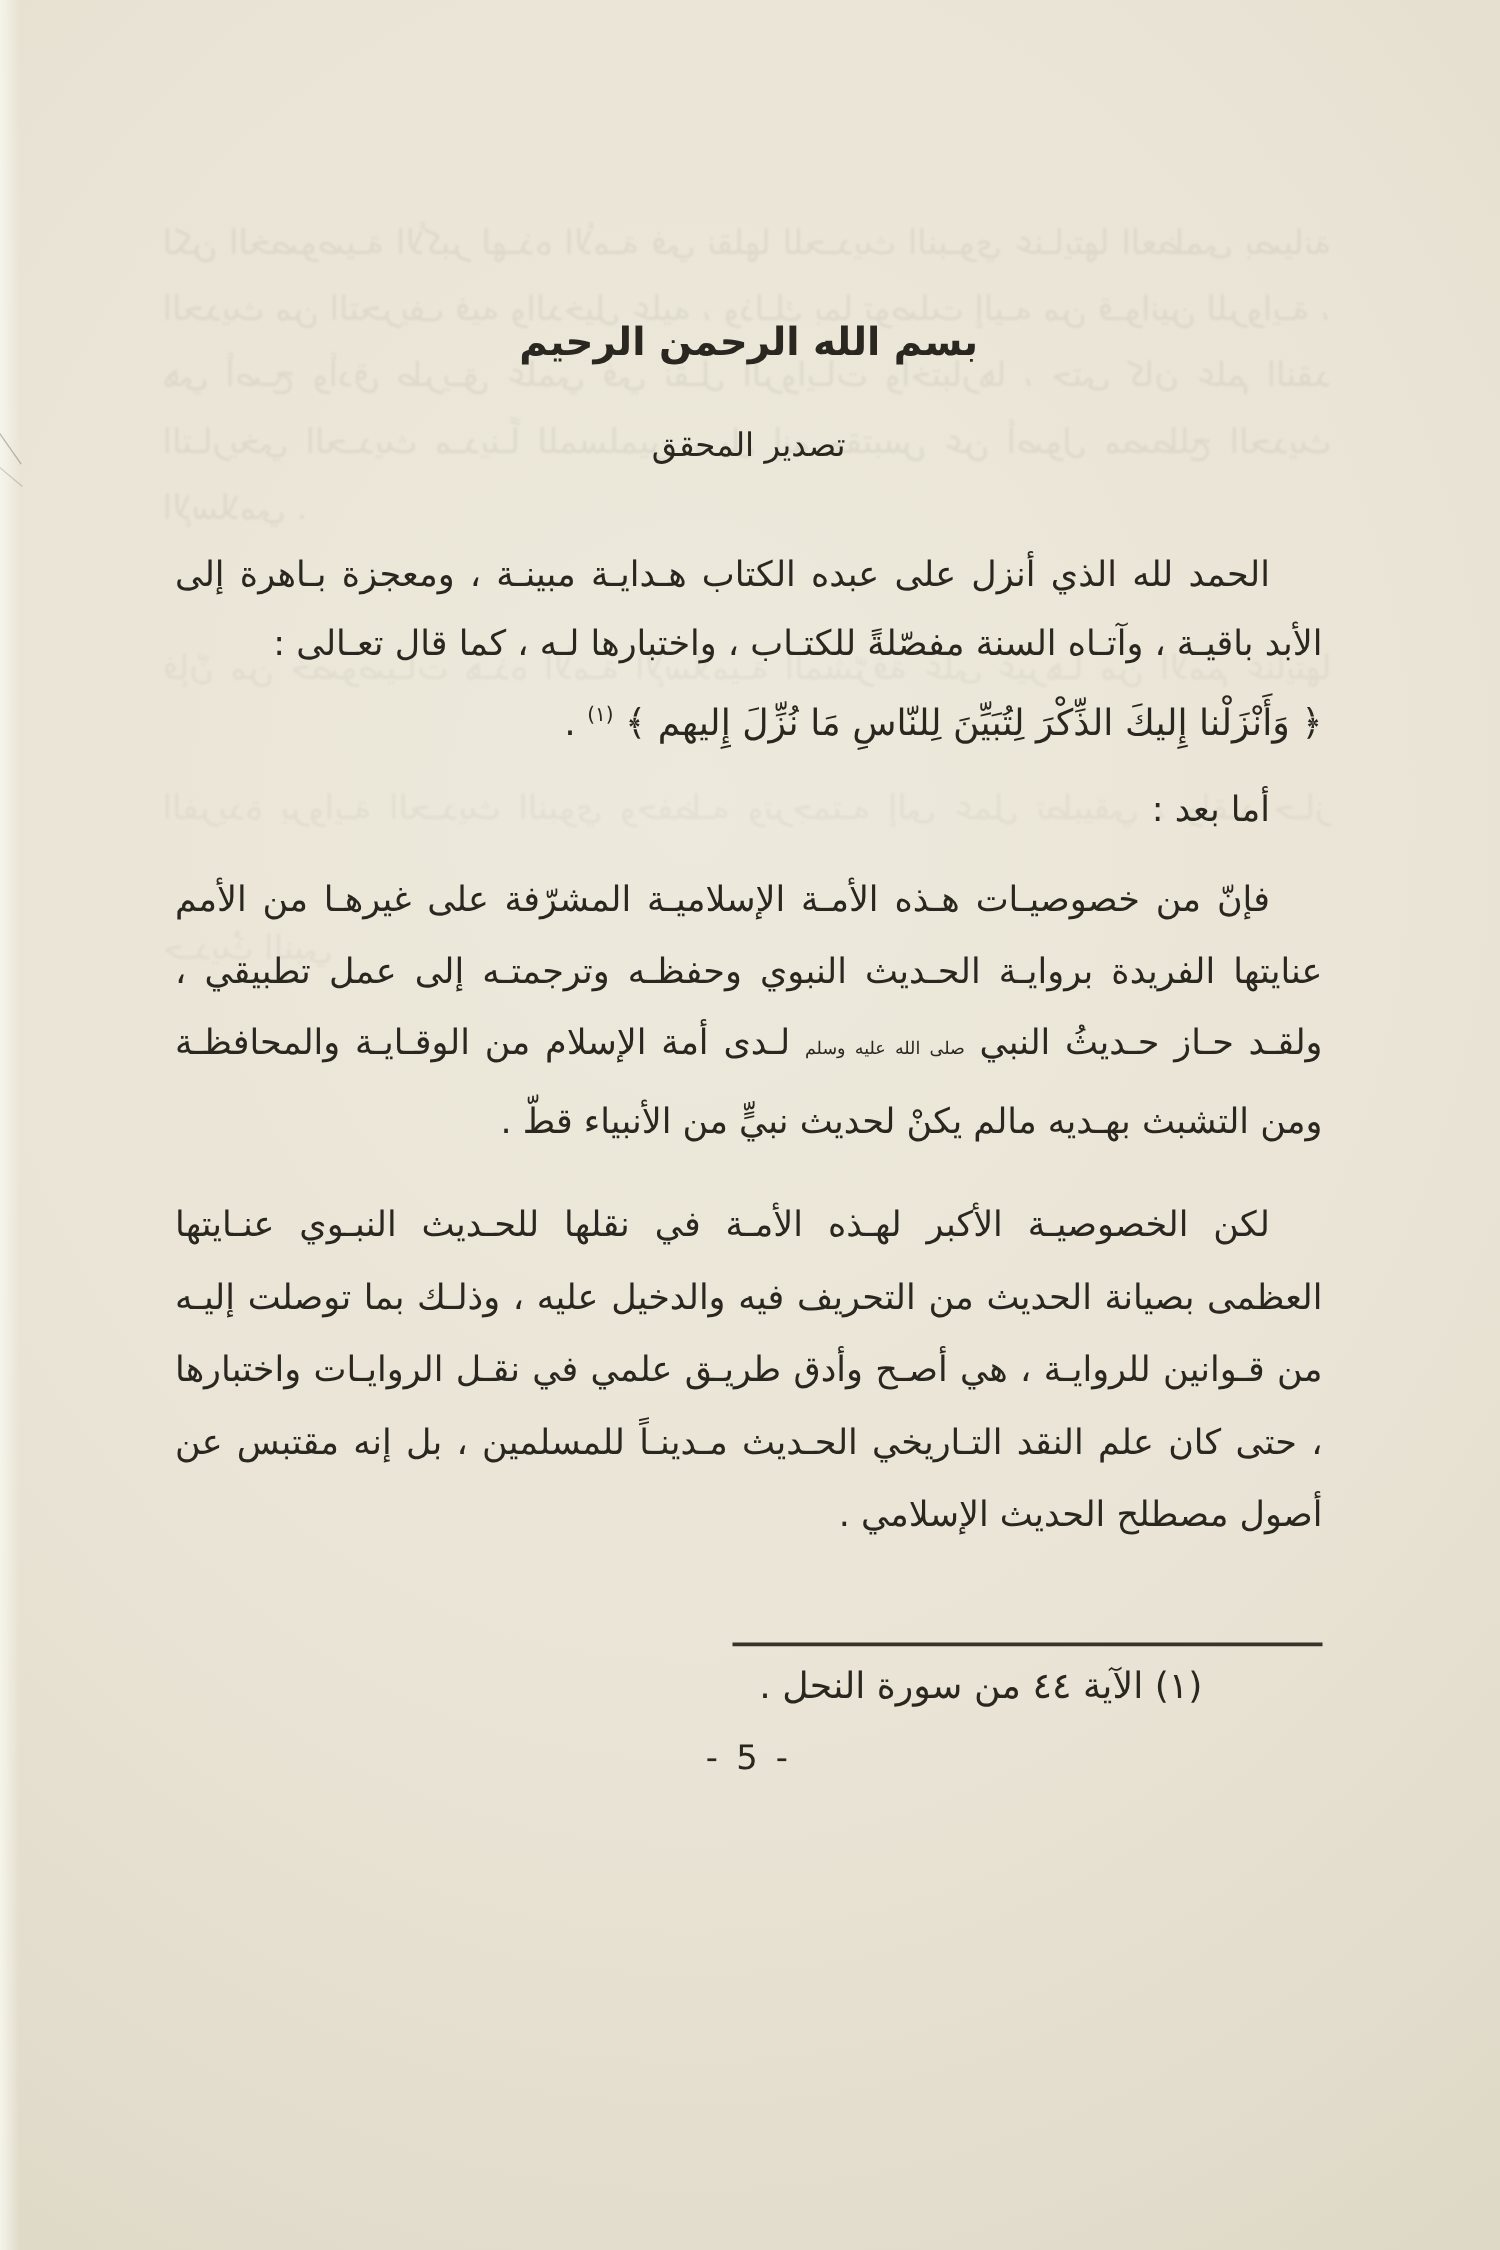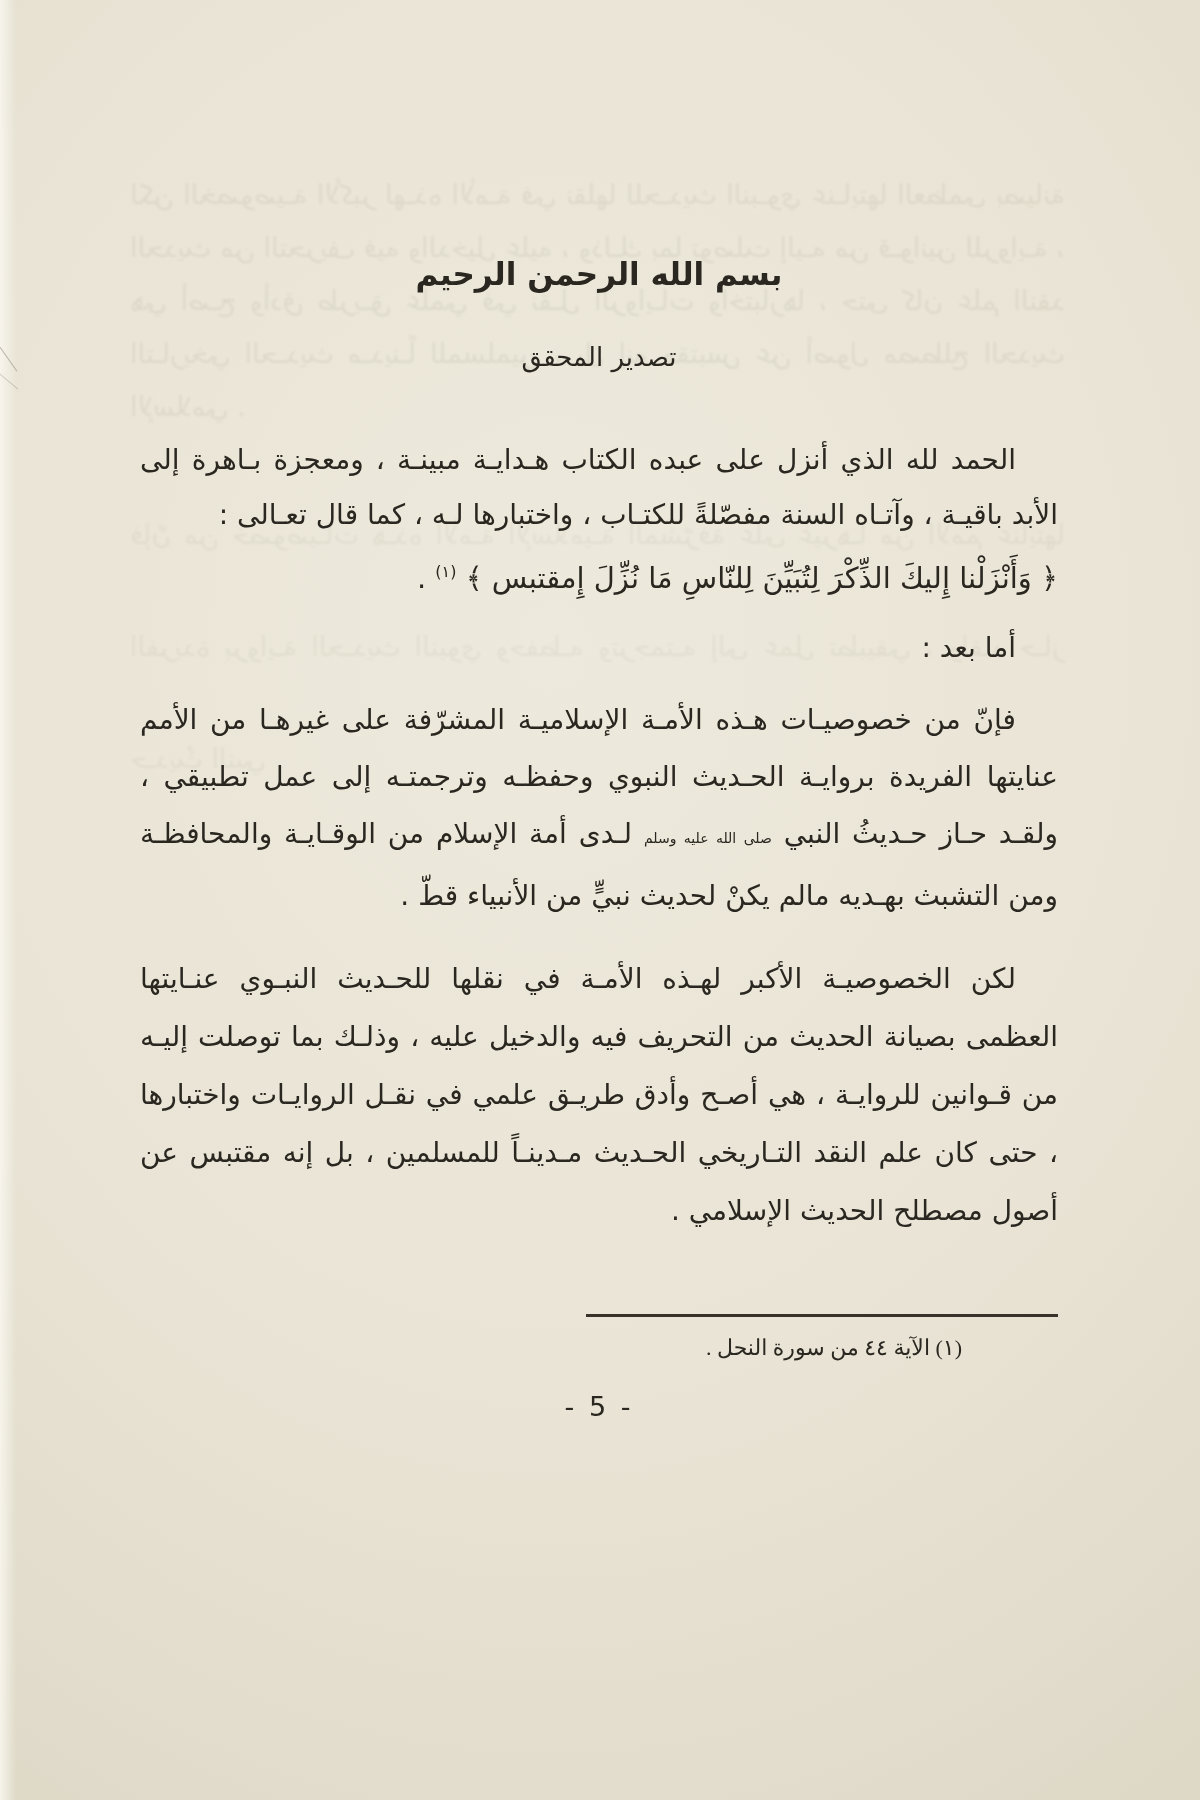--- a/index.html
+++ b/index.html
@@ -107,23 +107,22 @@
     direction: rtl;
   }
   .footnote-rule {
     width: 472px;
     height: 3px;
     background: #37332b;
   }
   .footnote {
     margin: 14px 96px 0 0;
     text-align: right;
-    font-size: 22px;
+    font-size: 29px;
     line-height: 34px;
-    font-family: Liberation Serif, serif;
   }
   .pageno {
     margin: 26px 0 0 0;
     text-align: center;
     font-size: 27px;
     letter-spacing: 3px;
     direction: ltr;
   }
 </style>
 </head>
@@ -140,21 +139,21 @@
   <div class="crease2"></div>
 
   <main class="content">
 
     <h1 class="basmala">بسم الله الرحمن الرحيم</h1>
 
     <h2 class="section-title">تصدير المحقق</h2>
 
     <p class="para p1">الحمد لله الذي أنزل على عبده الكتاب هـدايـة مبينـة ، ومعجزة بـاهرة إلى الأبد باقيـة ، وآتـاه السنة مفصّلةً للكتـاب ، واختبارها لـه ، كما قال تعـالى :</p>
 
-    <p class="verse"><span>﴿ وَأَنْزَلْنا إِليكَ الذِّكْرَ لِتُبَيِّنَ لِلنّاسِ مَا نُزِّلَ إِمقتبس ﴾</span> <sup>(١)</sup> <span>.</span></p>
+    <p class="verse"><span>﴿ وَأَنْزَلْنا إِليكَ الذِّكْرَ لِتُبَيِّنَ لِلنّاسِ مَا نُزِّلَ إِليهم ﴾</span> <sup>(١)</sup> <span>.</span></p>
 
 
     <p class="ama">أما بعد :</p>
 
     <p class="para p3"><span>فإنّ من خصوصيـات هـذه الأمـة الإسلاميـة المشرّفة على غيرهـا من الأمم عنايتها الفريدة بروايـة الحـديث النبوي وحفظـه وترجمتـه إلى عمل تطبيقي ، ولقـد حـاز حـديثُ النبي</span> <span class="saw">صلى الله عليه وسلم</span> <span>لـدى أمة الإسلام من الوقـايـة والمحافظـة ومن التشبث بهـديه مالم يكنْ لحديث نبيٍّ من الأنبياء قطّ .</span></p>
 
     <p class="para p4">لكن الخصوصيـة الأكبر لهـذه الأمـة في نقلها للحـديث النبـوي عنـايتها العظمى بصيانة الحديث من التحريف فيه والدخيل عليه ، وذلـك بما توصلت إليـه من قـوانين للروايـة ، هي أصـح وأدق طريـق علمي في نقـل الروايـات واختبارها ، حتى كان علم النقد التـاريخي الحـديث مـدينـاً للمسلمين ، بل إنه مقتبس عن أصول مصطلح الحديث الإسلامي .</p>
 
   </main>
 

